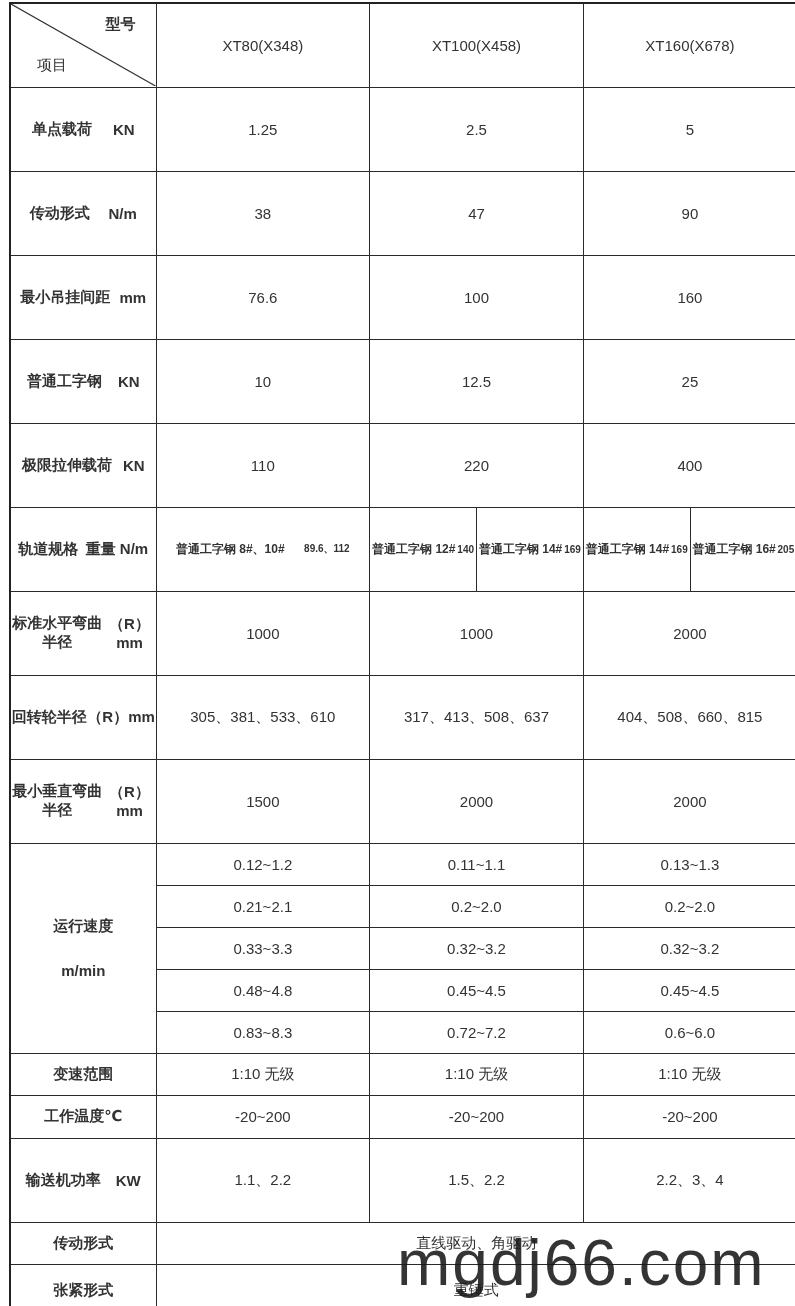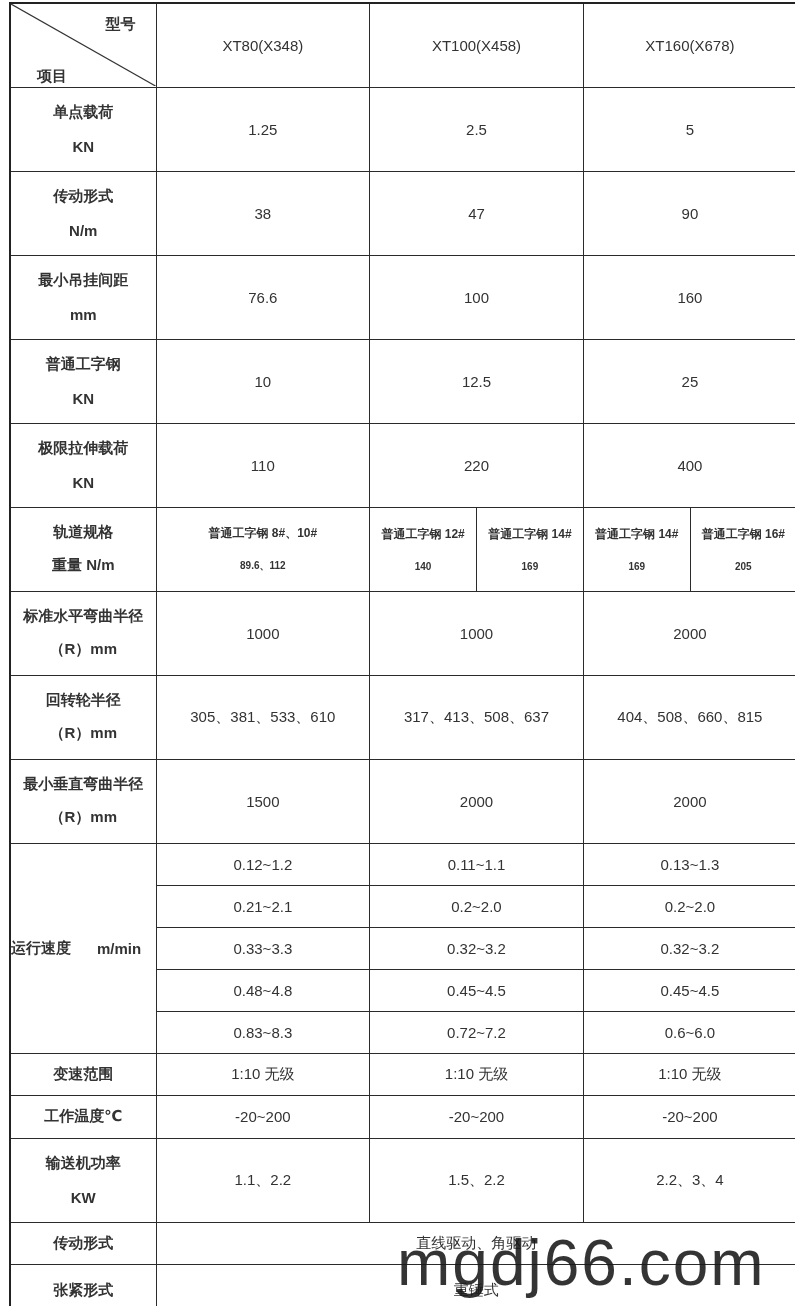--- a/index.html
+++ b/index.html
@@ -14,31 +14,31 @@
   td{
     border:1px solid #2b2b2b;text-align:center;vertical-align:middle;
     font-size:15px;padding:0;overflow:hidden;background:#fff;
   }
   tr.h84{height:84px}
   tr.h42{height:42px}
   tr.h43{height:43px}
   tr.h41{height:54px}
   .lbl{font-weight:bold}
   .colh{font-weight:normal}
-  .flex2{display:flex;flex-direction:column;justify-content:space-evenly;align-items:center;height:82px}
-  .flexTall{display:flex;flex-direction:row;align-items:center;gap:26px;height:208px;font-weight:bold}
+  .flex2{display:flex;justify-content:space-evenly;align-items:center;height:82px}
+  .flexTall{display:flex;flex-direction:column;justify-content:center;align-items:center;gap:26px;height:208px;font-weight:bold}
   .railname{font-size:12px;font-weight:bold;white-space:nowrap}
   .railwt{font-size:10px;font-weight:bold}
   
   .corner{position:relative}
   .corner-in{position:relative;width:100%;height:82px}
   .diag{position:absolute;left:0;top:0;width:100%;height:100%}
   .diag line{stroke:#333;stroke-width:1.2}
   .c-tr{position:absolute;top:11px;right:20px;font-weight:bold}
-  .c-bl{position:absolute;bottom:0;left:26px;font-weight:bold}
+  .c-bl{position:absolute;bottom:11px;left:26px;font-weight:normal}
   
   .watermark{
     position:absolute;left:385px;top:1226px;z-index:5;
     font-size:64px;letter-spacing:2px;white-space:nowrap;
     color:rgba(24,24,24,0.88);font-weight:normal;pointer-events:none;margin-left:12px;
   }
 </style>
 </head>
 <body>
 

